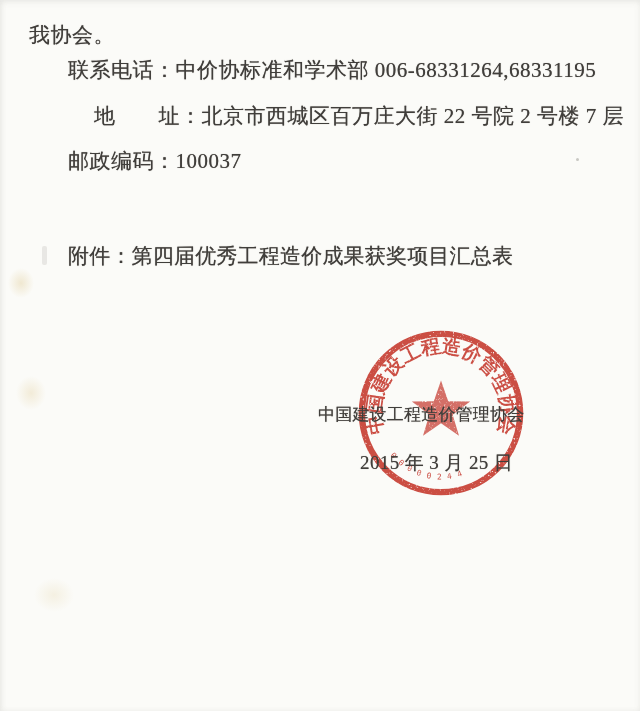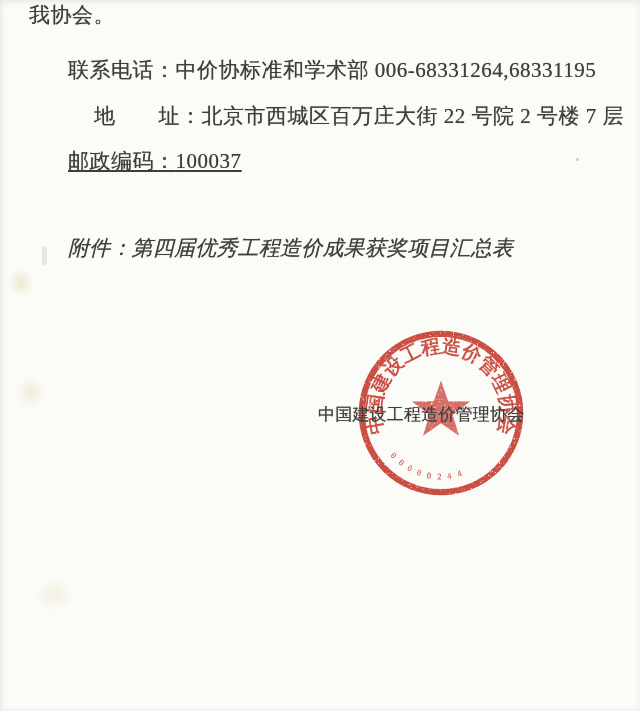--- a/index.html
+++ b/index.html
@@ -15,25 +15,25 @@
   }
   .line {
     position:absolute;
     white-space:nowrap;
     font-size:21px;
     letter-spacing:.5px;
     line-height:1.1;
     text-shadow:0 0 .7px rgba(88,84,78,.85);
     z-index:3;
   }
-  #closing-line   { left:29px;  top:4px; }
+  #closing-line   { left:29px;  top:24px; }
   #phone-line     { left:68px;  top:59px; }
   #address-line   { left:68px;  top:105px;margin-left:26px; }
-  #postal-line    { left:68px;  top:150px;text-decoration:underline; }
-  #attachment-line{ left:68px;  top:237px; letter-spacing:.2px;font-style:italic; }
+  #postal-line    { left:68px;  top:150px; }
+  #attachment-line{ left:68px;  top:245px; letter-spacing:.2px; }
   #signature-line { left:318px; top:406px; font-size:17px; letter-spacing:.2px; }
   #date-line      { left:360px; top:453px; font-size:19px; letter-spacing:.4px; }
 
   .seal-wrap {
     position:absolute;
     left:354px; top:326px;
     width:174px; height:174px;
     z-index:2;
     mix-blend-mode:multiply;
     opacity:.92;
@@ -65,20 +65,21 @@
   <div class="line" id="phone-line"><span>联系电话：</span><span>中价协标准和学术部 006-68331264,68331195</span></div>
 
   <div class="line" id="address-line"><span>地　　址：</span><span>北京市西城区百万庄大街 22 号院 2 号楼 7 层</span></div>
 
   <div class="line" id="postal-line"><span>邮政编码：</span><span>100037</span></div>
 
   <div class="line" id="attachment-line"><span>附件：</span><span>第四届优秀工程造价成果获奖项目汇总表</span></div>
 
   <div class="line" id="signature-line">中国建设工程造价管理协会</div>
 
+  <div class="line" id="date-line">2015 年 3 月 25 日</div>
 
   <div class="seal-wrap">
     <svg viewBox="0 0 176 176" width="174" height="174">
       <defs>
         <filter id="inkTexture" x="-6%" y="-6%" width="112%" height="112%">
           <feTurbulence type="fractalNoise" baseFrequency="0.45" numOctaves="3" seed="11" result="n"></feTurbulence>
           <feColorMatrix in="n" type="matrix" values="0 0 0 0 0  0 0 0 0 0  0 0 0 0 0  2 2 2 0 -3.4" result="m"></feColorMatrix>
           <feComposite in="SourceGraphic" in2="m" operator="out"></feComposite>
         </filter>
         <path id="arcTextPath" d="M 30.7 108.9 A 61 61 0 1 1 145.3 108.9" fill="none"></path>

